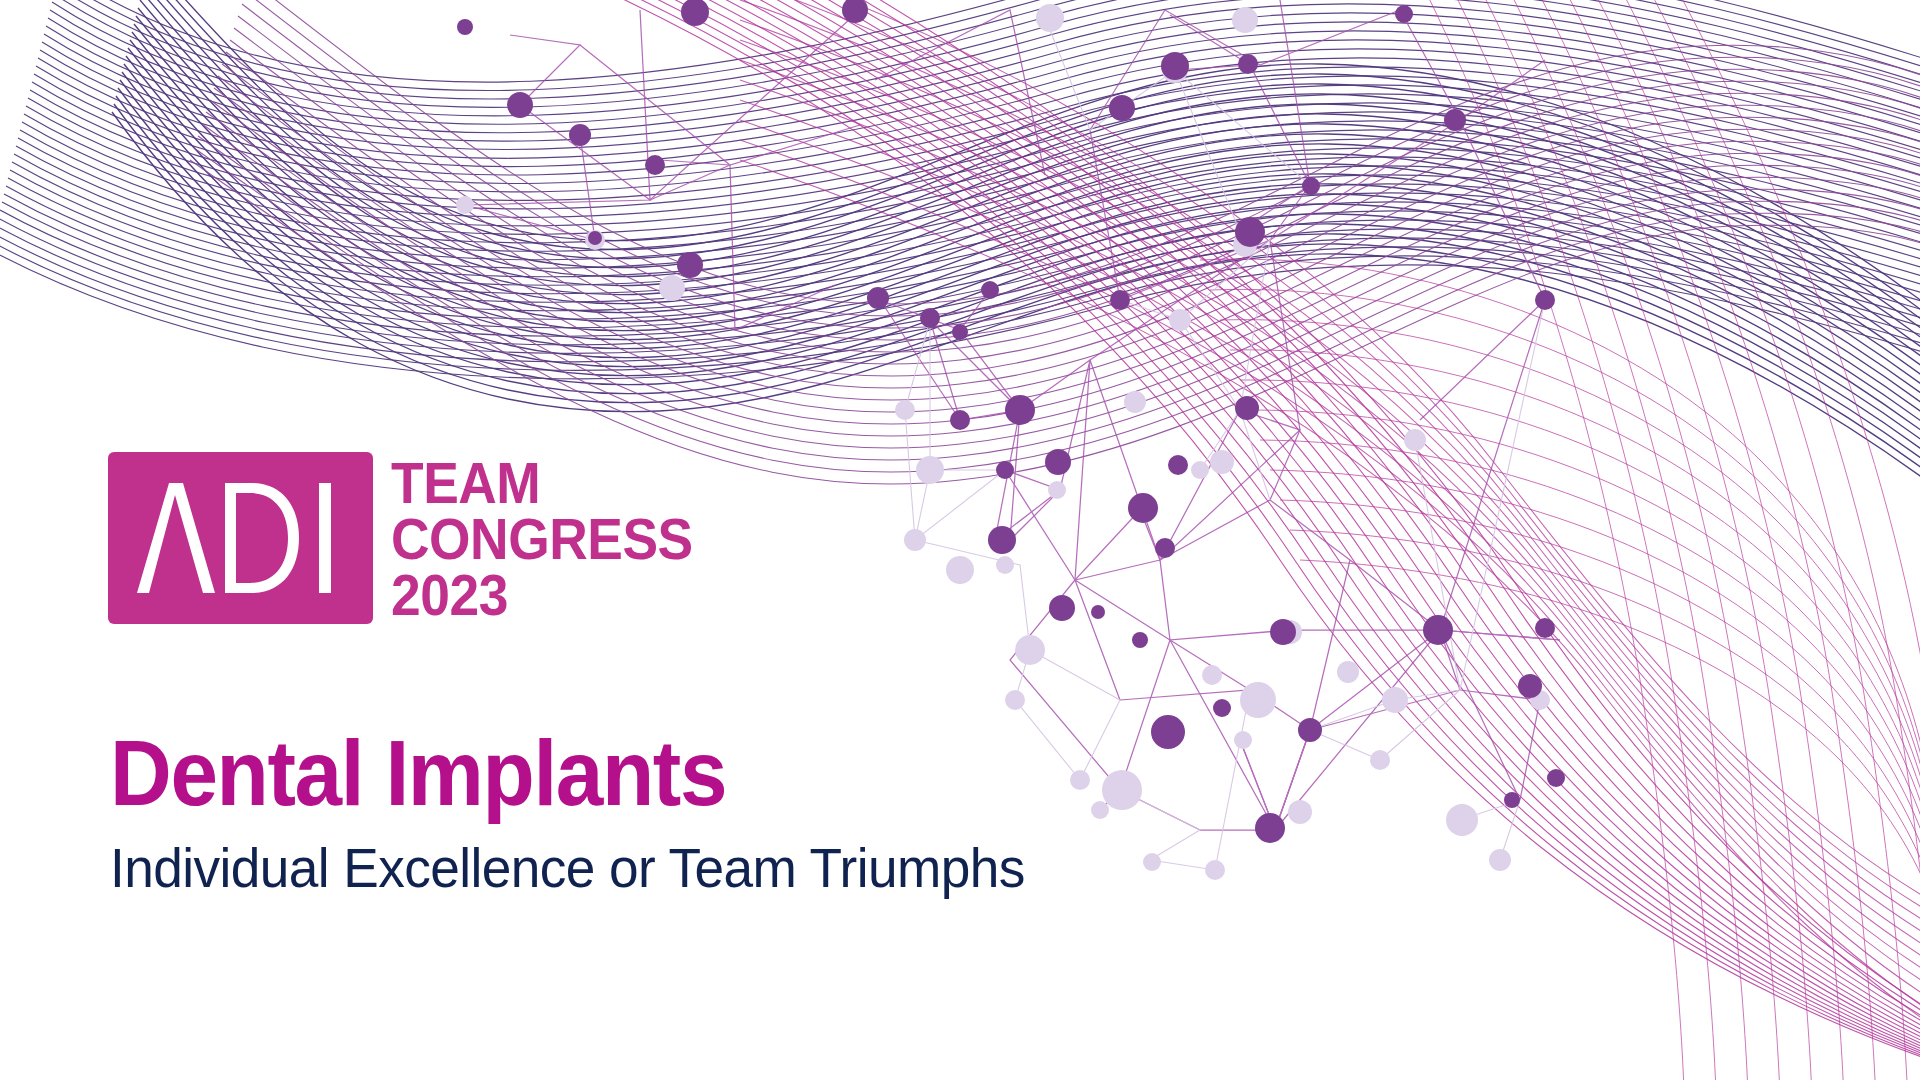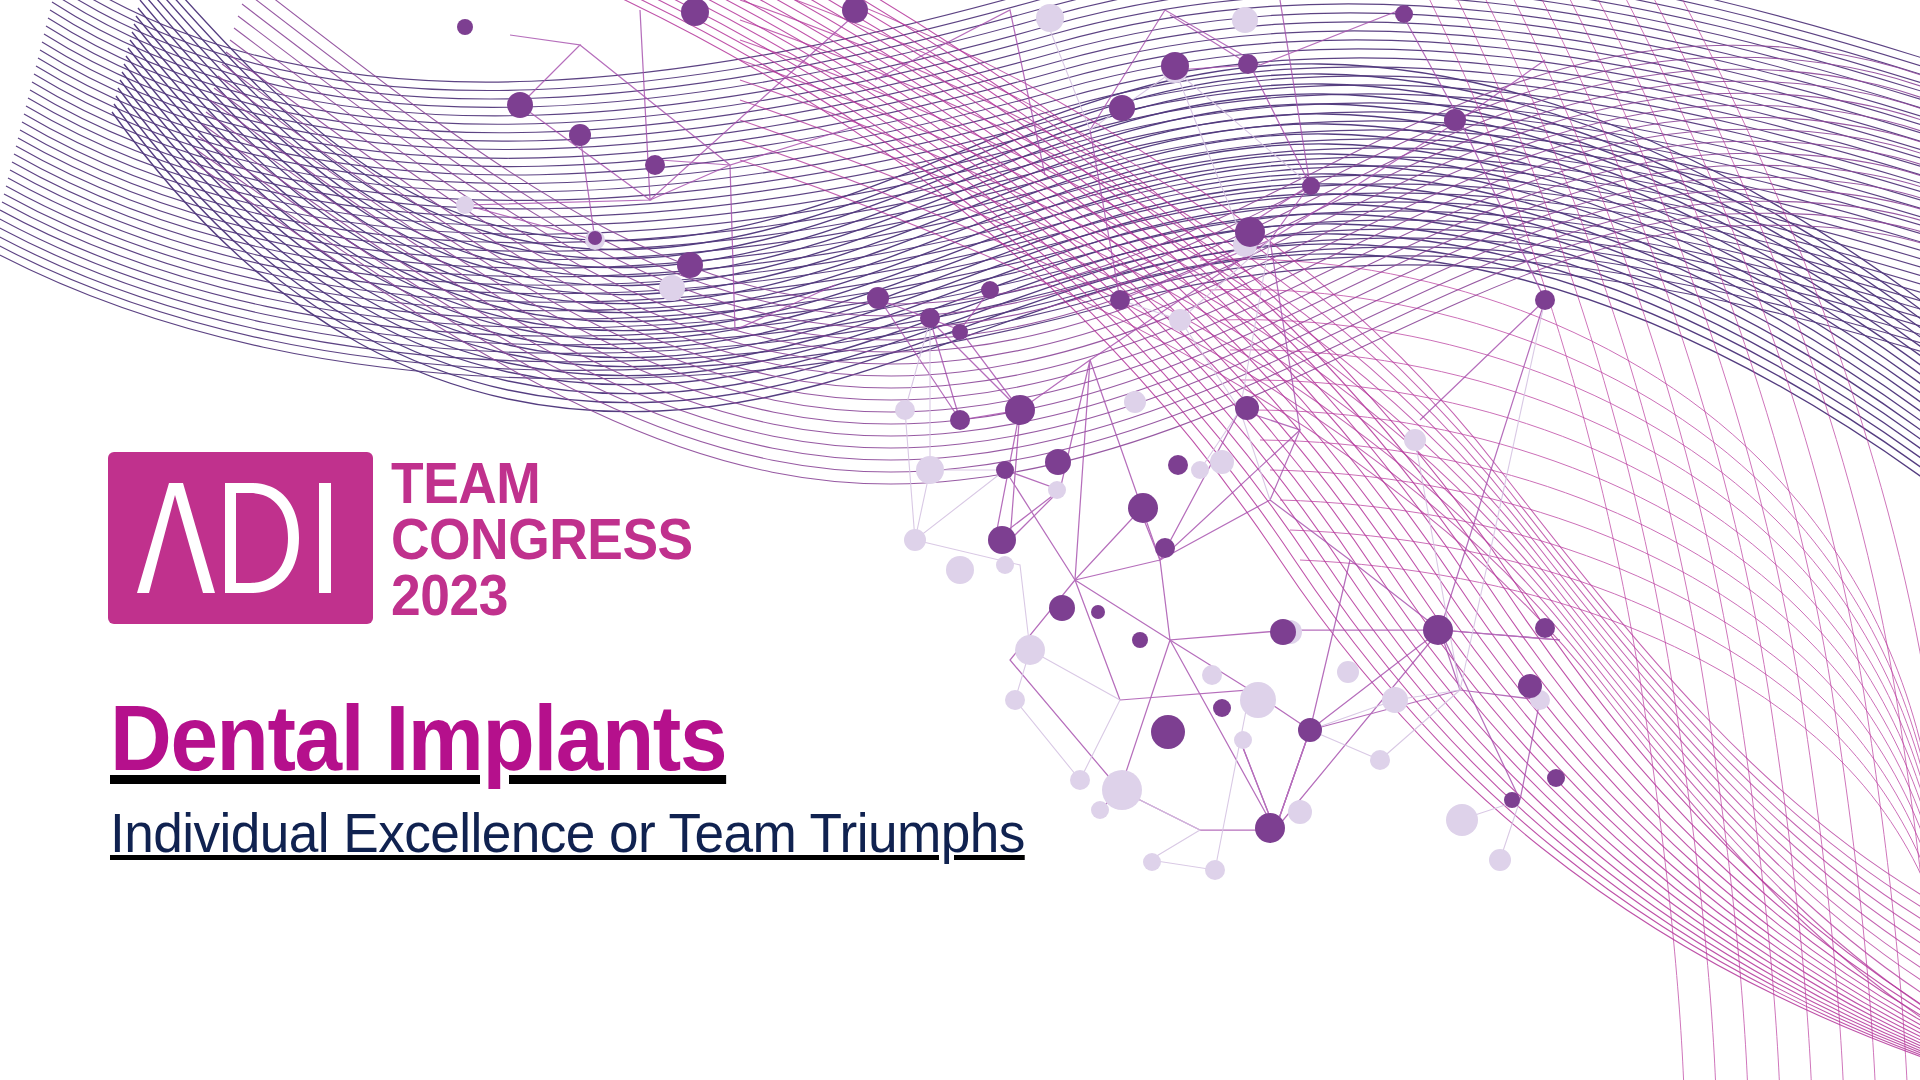--- a/index.html
+++ b/index.html
@@ -68,23 +68,22 @@
     letter-spacing: -0.5px;
     white-space: nowrap;
     transform: scaleX(0.92);
     transform-origin: left center;
   }
 
   
   #headline-block {
     position: absolute;
     left: 110px;
-    top: 690px;
+    top: 725px;
     width: 1000px;
-    text-decoration: underline;
   }
   #main-title {
     font-family: "Liberation Sans", sans-serif;
     font-weight: 700;
     font-size: 92px;
     line-height: 96px;
     letter-spacing: -1.5px;
     margin: 0;
     transform: scaleX(0.93);
     transform-origin: left center;

